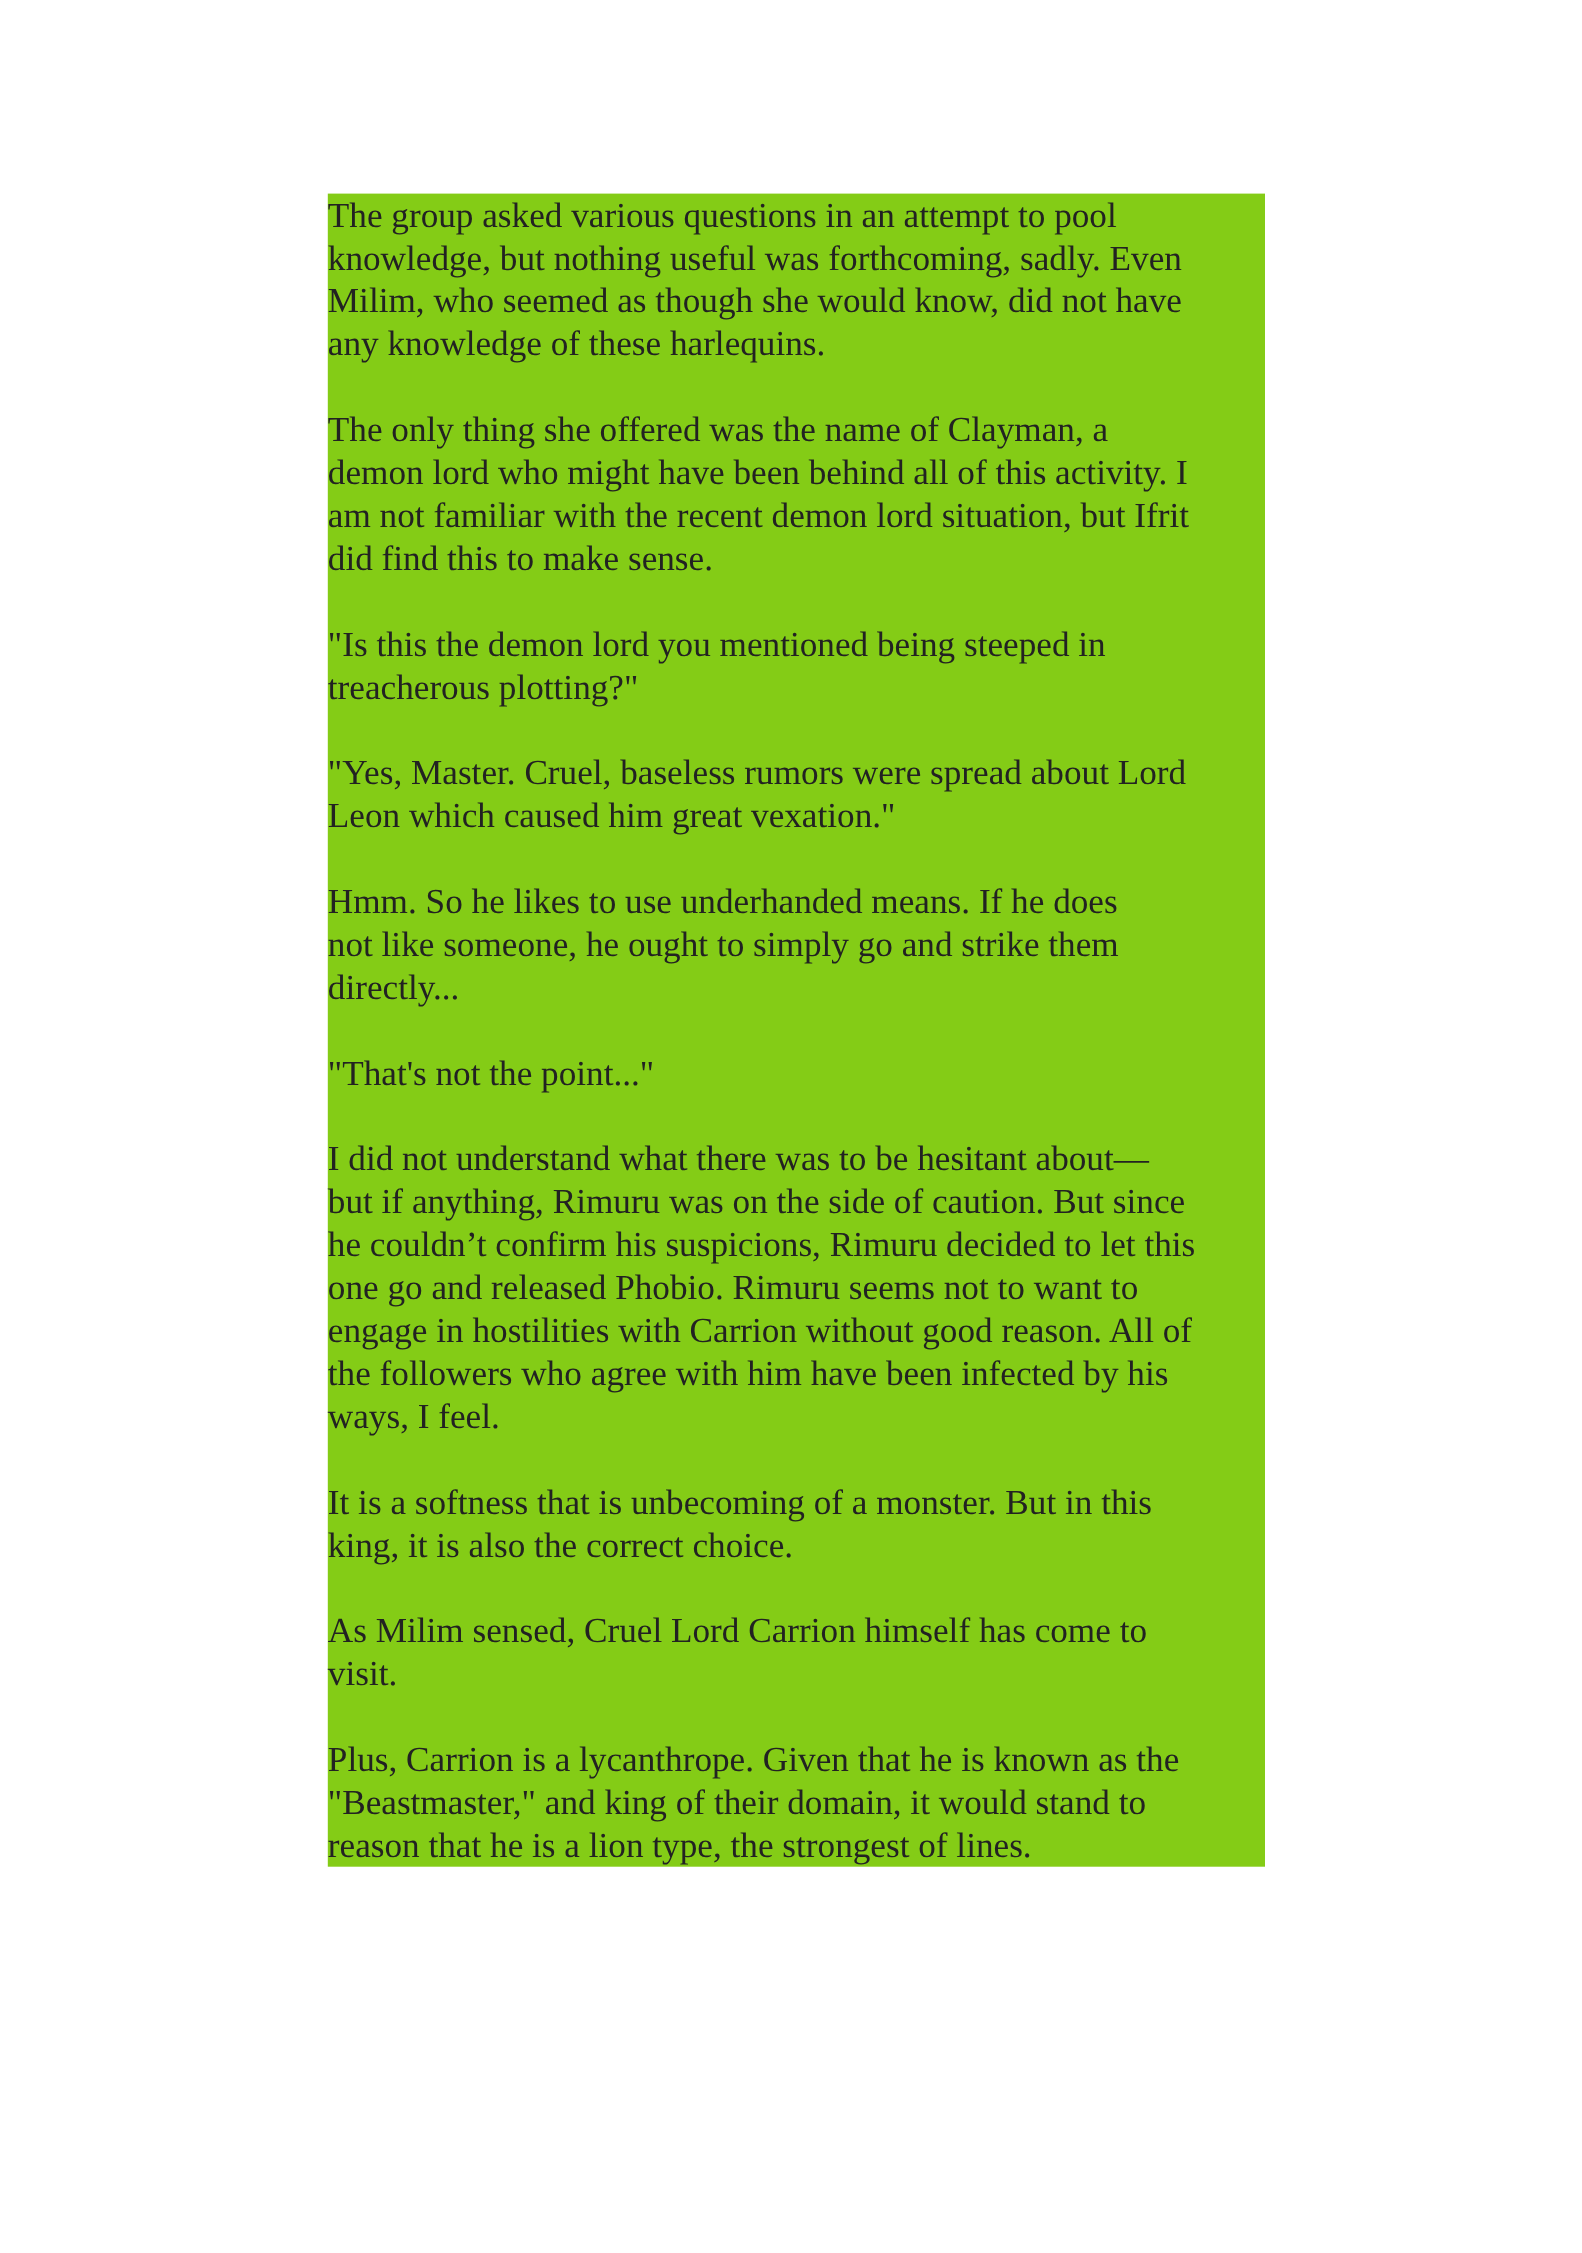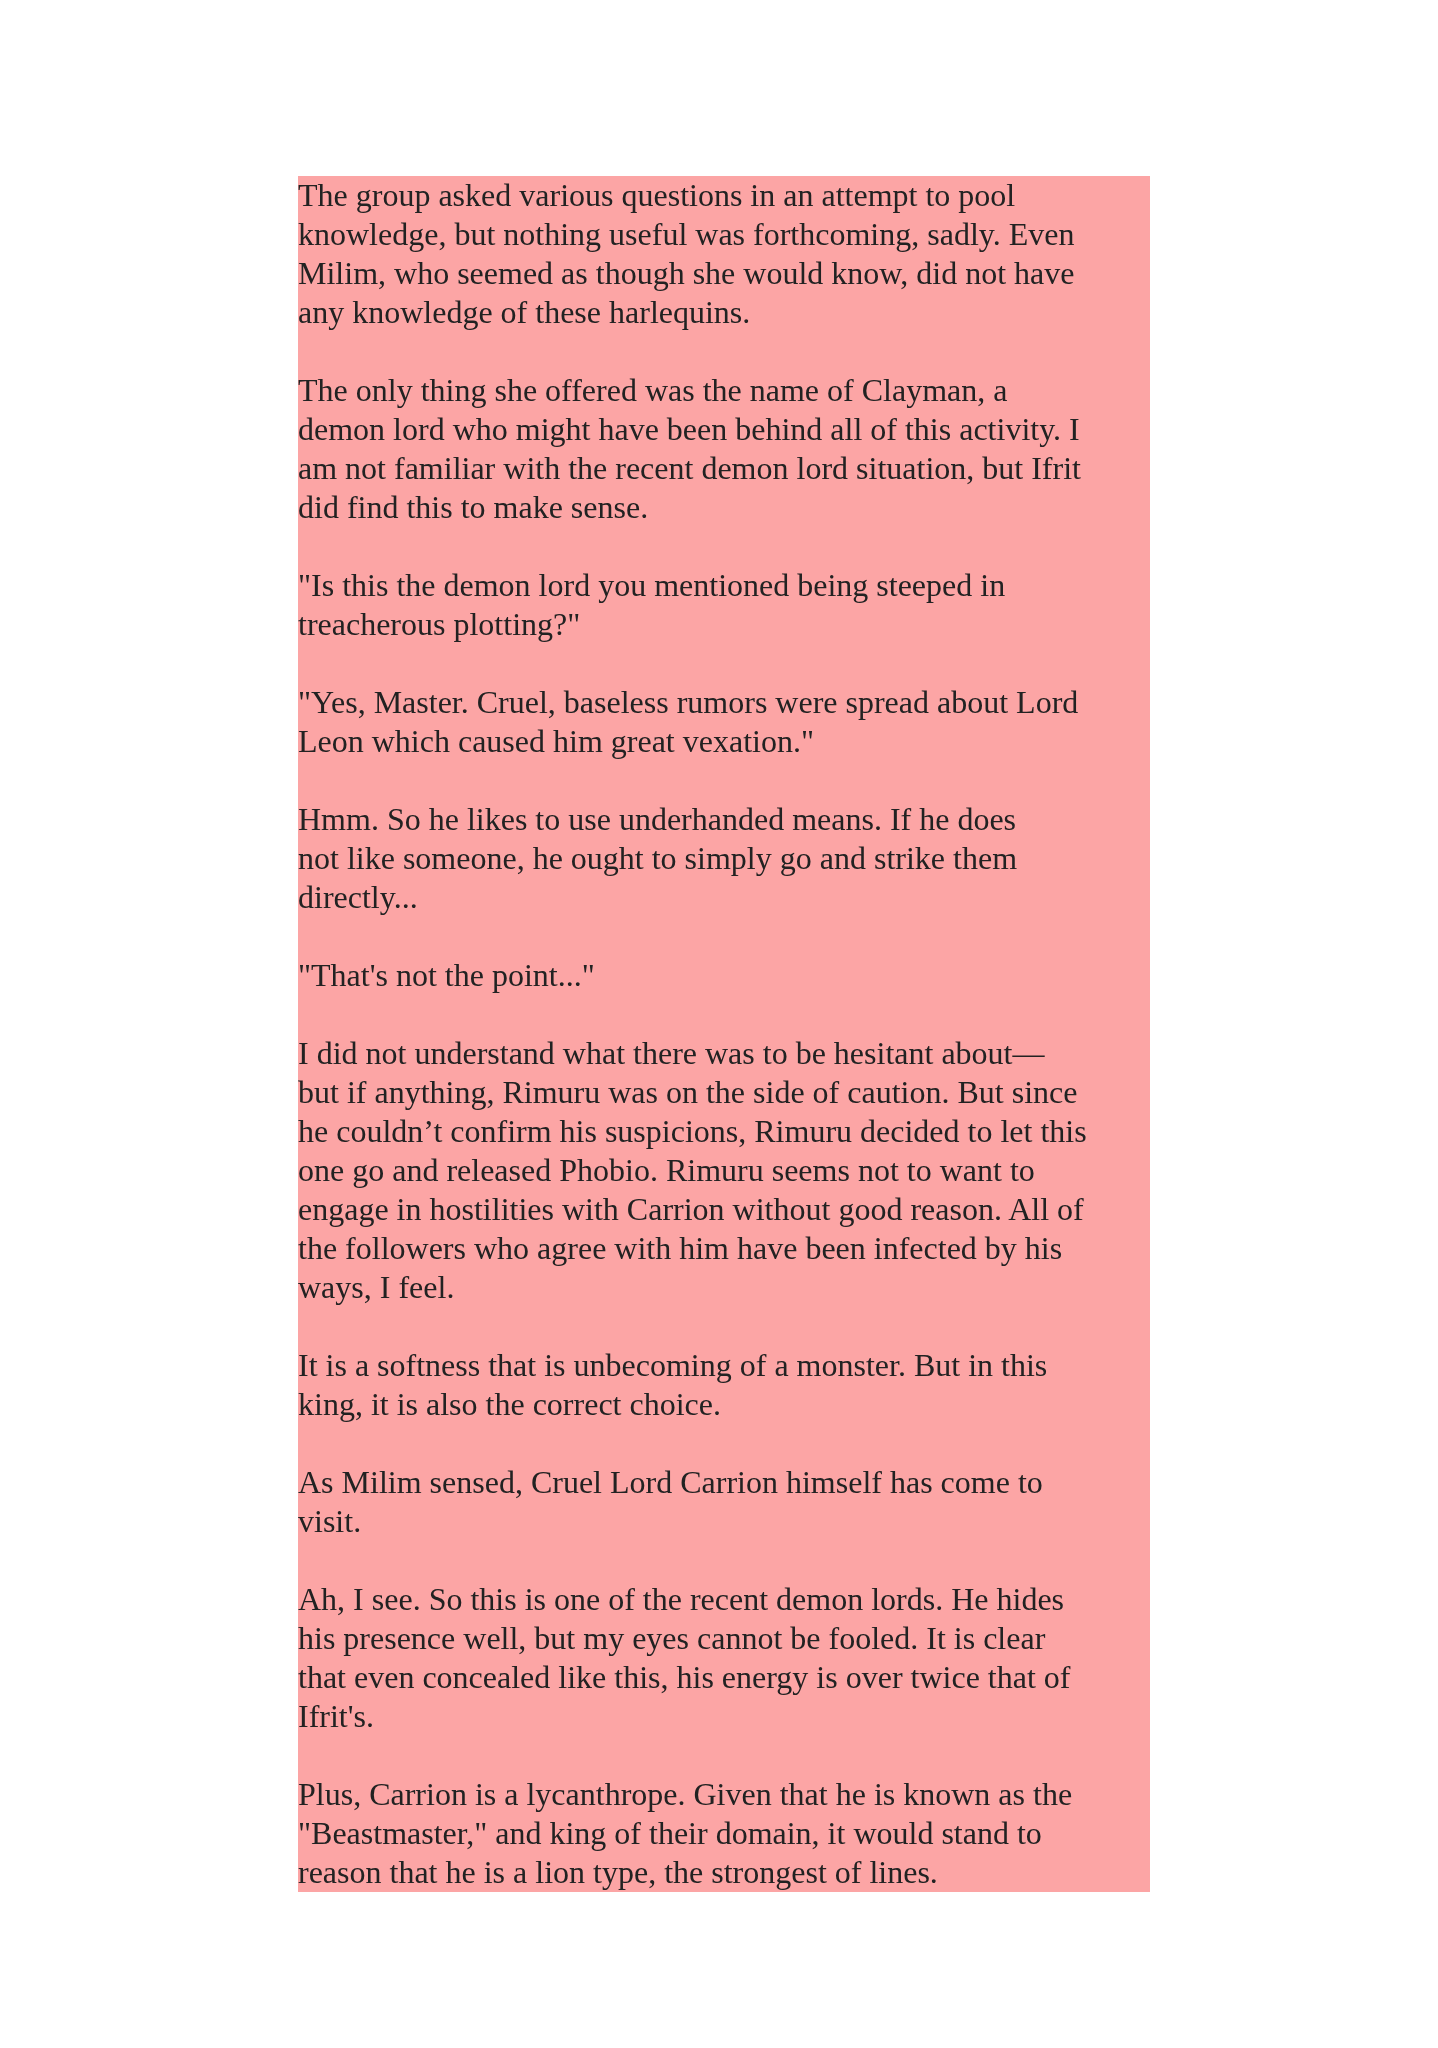--- a/index.html
+++ b/index.html
@@ -7,21 +7,21 @@
     width: 1438px;
     height: 2048px;
     background: #ffffff;
     overflow: hidden;
   }
   .book-page {
     position: absolute;
     left: 298px;
     top: 176px;
     width: 852px;
-    background: #fca5a5;
+    background: #84cc16;
   }
   .book-page p {
     font-family: "Liberation Serif", serif;
     font-size: 32px;
     line-height: 39px;
     color: #222222;
     white-space: pre-line;      
     margin: 0 0 39px 0;         
     text-rendering: optimizeLegibility;
   }
@@ -51,20 +51,16 @@
 but if anything, Rimuru was on the side of caution. But since
 he couldn’t confirm his suspicions, Rimuru decided to let this
 one go and released Phobio. Rimuru seems not to want to
 engage in hostilities with Carrion without good reason. All of
 the followers who agree with him have been infected by his
 ways, I feel.</p>
   <p>It is a softness that is unbecoming of a monster. But in this
 king, it is also the correct choice.</p>
   <p>As Milim sensed, Cruel Lord Carrion himself has come to
 visit.</p>
-  <p>Ah, I see. So this is one of the recent demon lords. He hides
-his presence well, but my eyes cannot be fooled. It is clear
-that even concealed like this, his energy is over twice that of
-Ifrit's.</p>
   <p>Plus, Carrion is a lycanthrope. Given that he is known as the
 "Beastmaster," and king of their domain, it would stand to
 reason that he is a lion type, the strongest of lines.</p>
 </main>
 
 </body></html>

